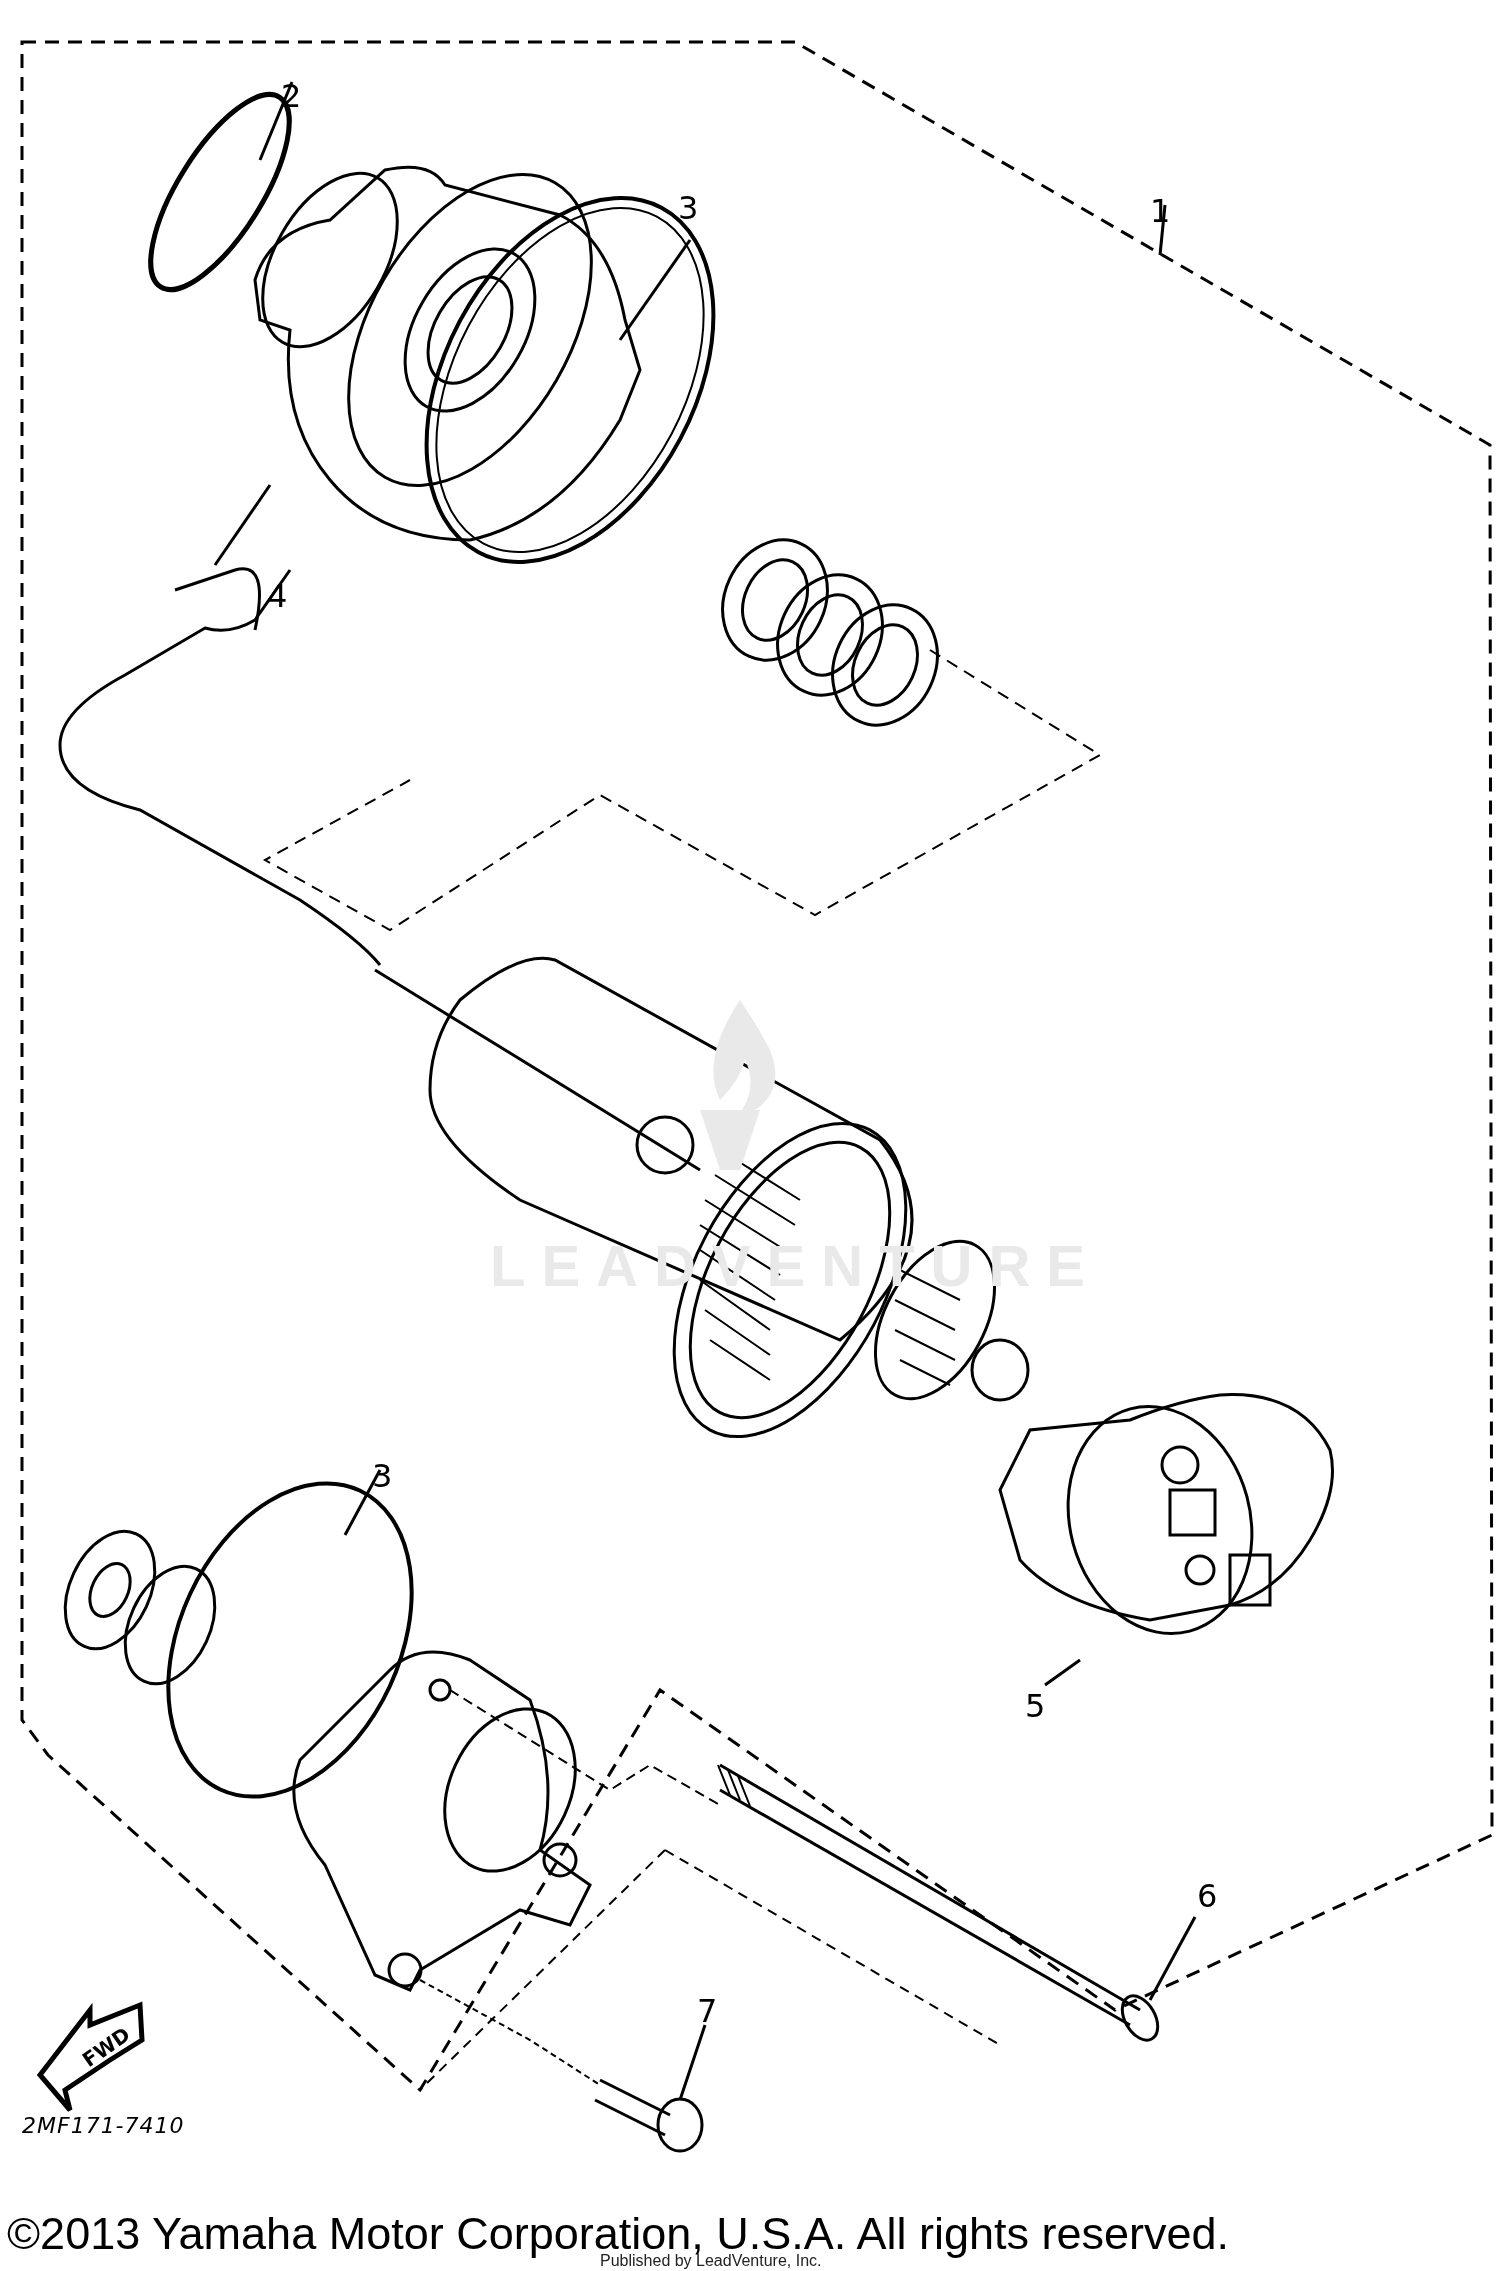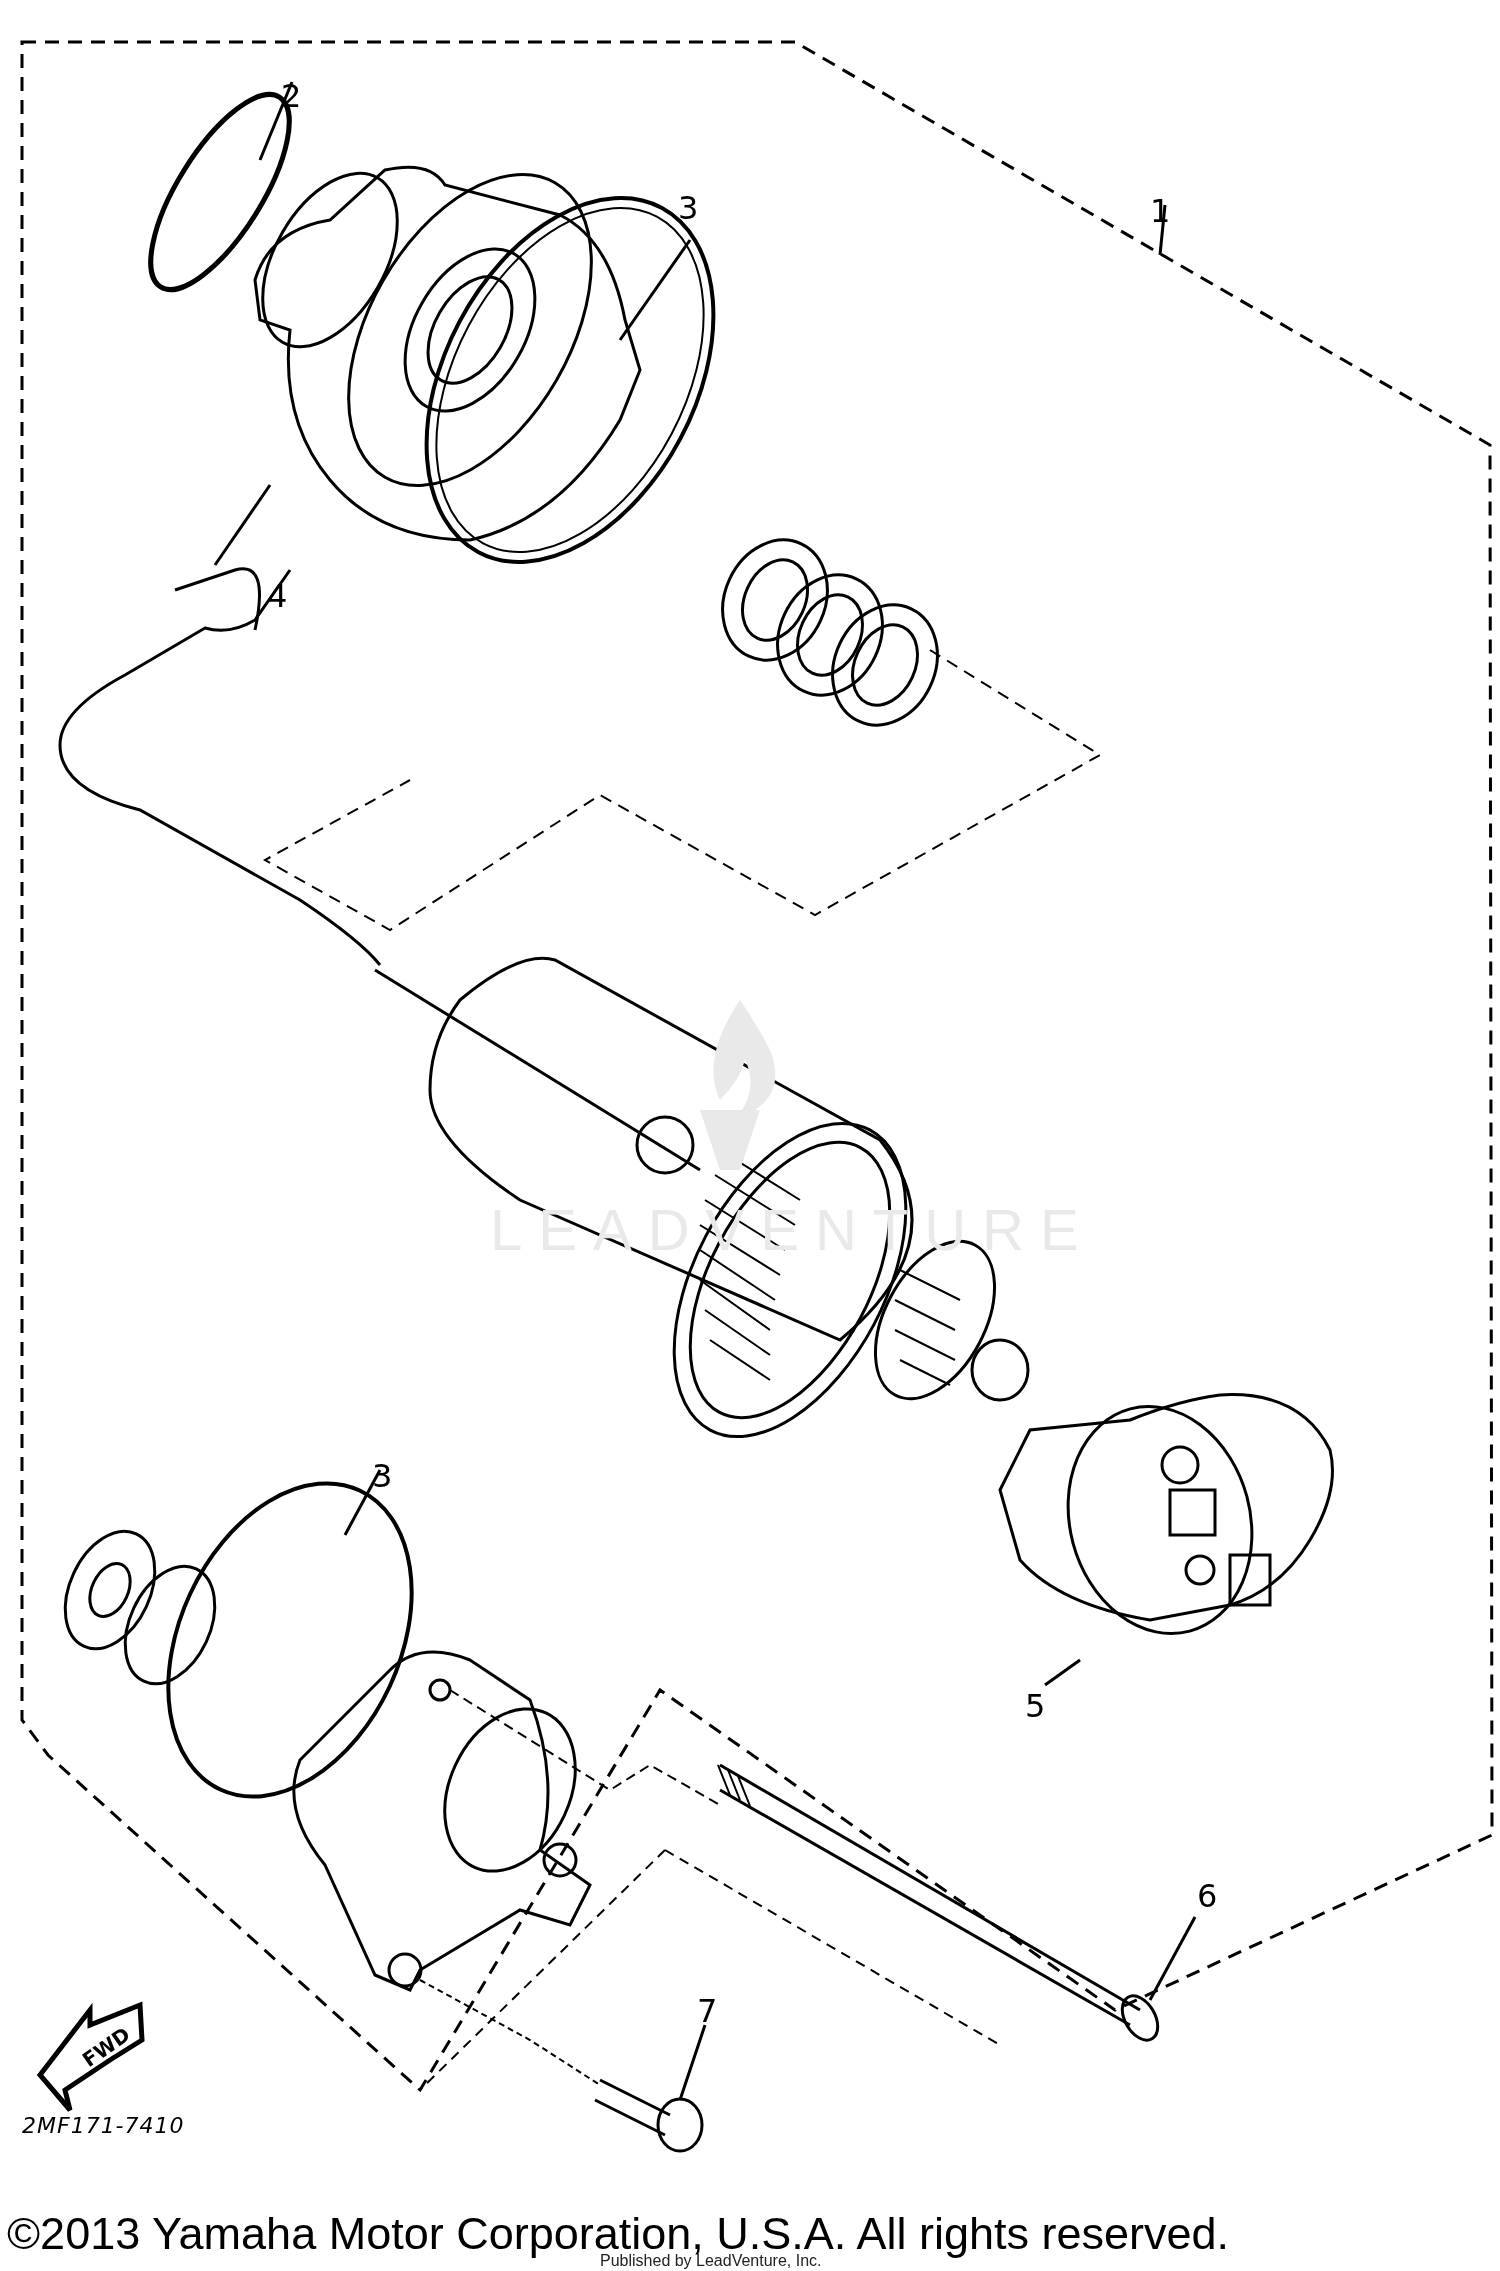--- a/index.html
+++ b/index.html
@@ -2,21 +2,21 @@
 <html><head>
   <meta charset="utf-8">
   <style>
     html, body { margin: 0; padding: 0; background: #ffffff; }
     body { width: 1500px; height: 2271px; position: relative; overflow: hidden;
            font-family: "Liberation Sans", sans-serif; color: #000; }
     #diagram { position: absolute; left: 0; top: 0; width: 1500px; height: 2271px; }
     .callout { position: absolute; font-family: "DejaVu Sans", sans-serif; font-size: 32px; line-height: 1; color: #000; }
     .partno { position: absolute; left: 22px; top: 2113px; font-family: "DejaVu Sans", sans-serif; font-size: 22px; letter-spacing: 1px; color: #000; font-style: italic; }
     .copyright { position: absolute; left: 0; top: 2208px; width: 1236px; text-align: center; font-family: "Liberation Sans", sans-serif; font-size: 45px; color: #000; }
-    .watermark-text { position: absolute; left: 490px; top: 1196px; font-family: "Liberation Sans", sans-serif; font-size: 58px; font-weight: normal; letter-spacing: 16px; color: #e9e9e9; text-align: center; }
+    .watermark-text { position: absolute; left: 490px; top: 1232px; font-family: "Liberation Sans", sans-serif; font-size: 58px; font-weight: bold; letter-spacing: 16px; color: #e9e9e9; text-align: center; }
     .sub-watermark { position: absolute; left: 600px; top: 2252px; font-family: Liberation Sans, sans-serif; font-size: 16px; color: #222; }
     .fwd-label { position: absolute; left: 80px; top: 2035px; transform: rotate(-35deg); font-family: "DejaVu Sans", sans-serif; font-size: 20px; font-weight: bold; color: #000; }
   </style>
 </head>
 <body>
 
 <svg id="diagram" viewBox="0 0 1500 2271" xmlns="http://www.w3.org/2000/svg">
   <g fill="none" stroke="#000" stroke-width="3">
 
     <path d="M22 42 L795 42 L1490 445 L1492 1835 L1115 2010 L660 1690 L420 2090 L48 1755 L22 1720 Z" stroke-dasharray="14 9"></path>

